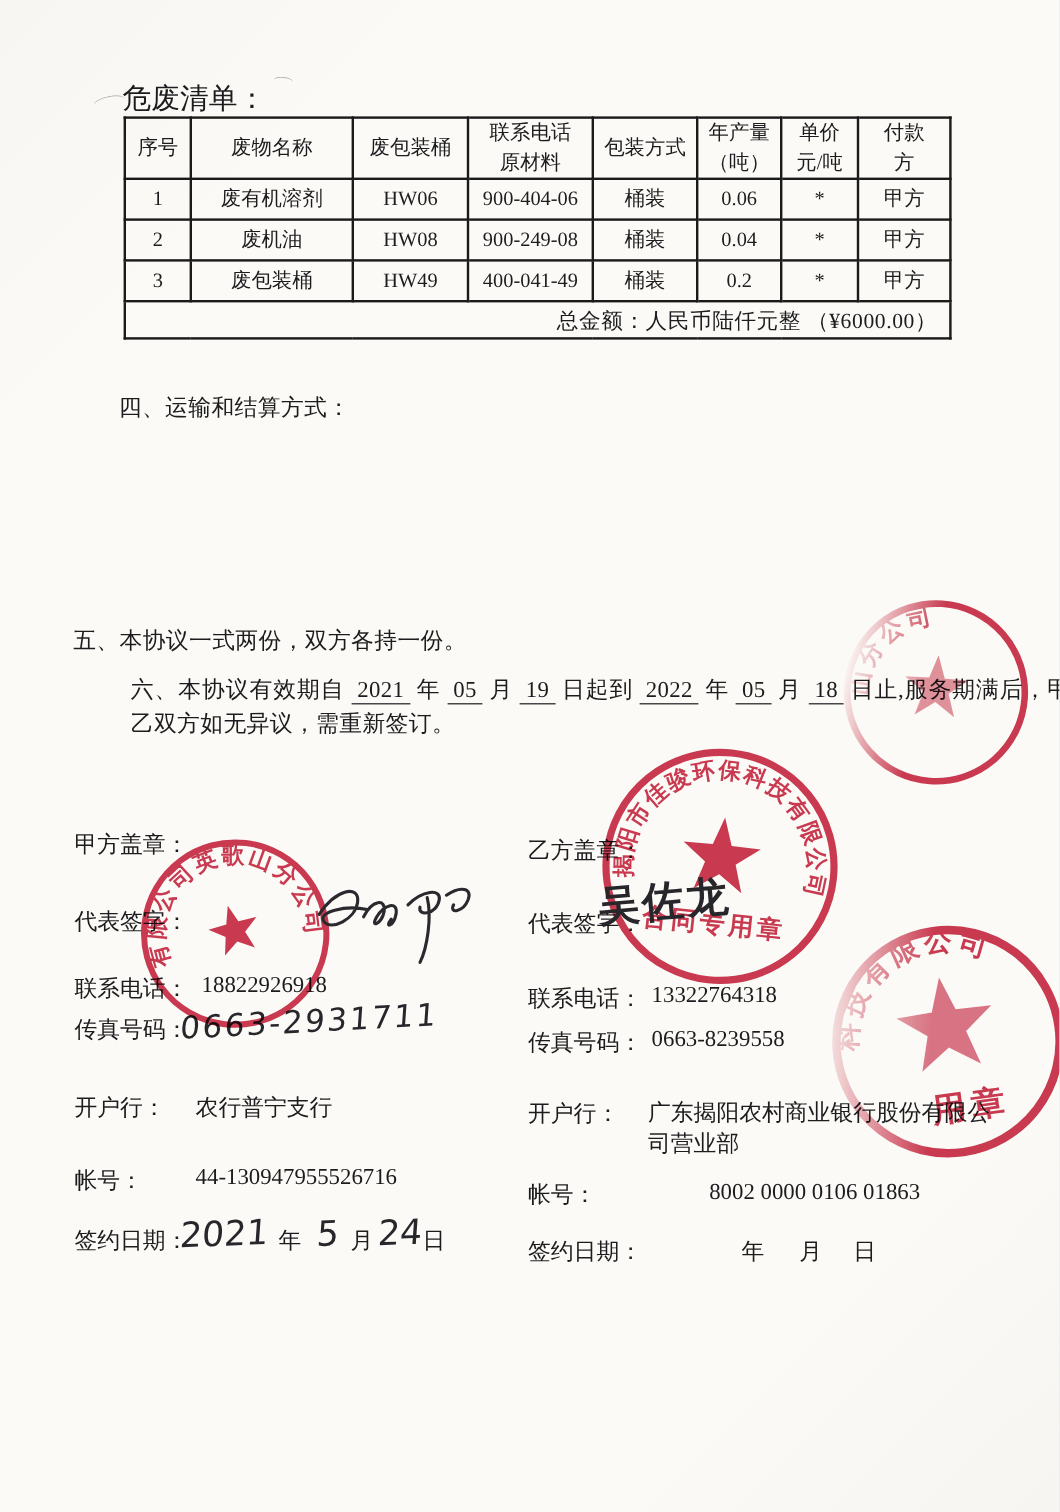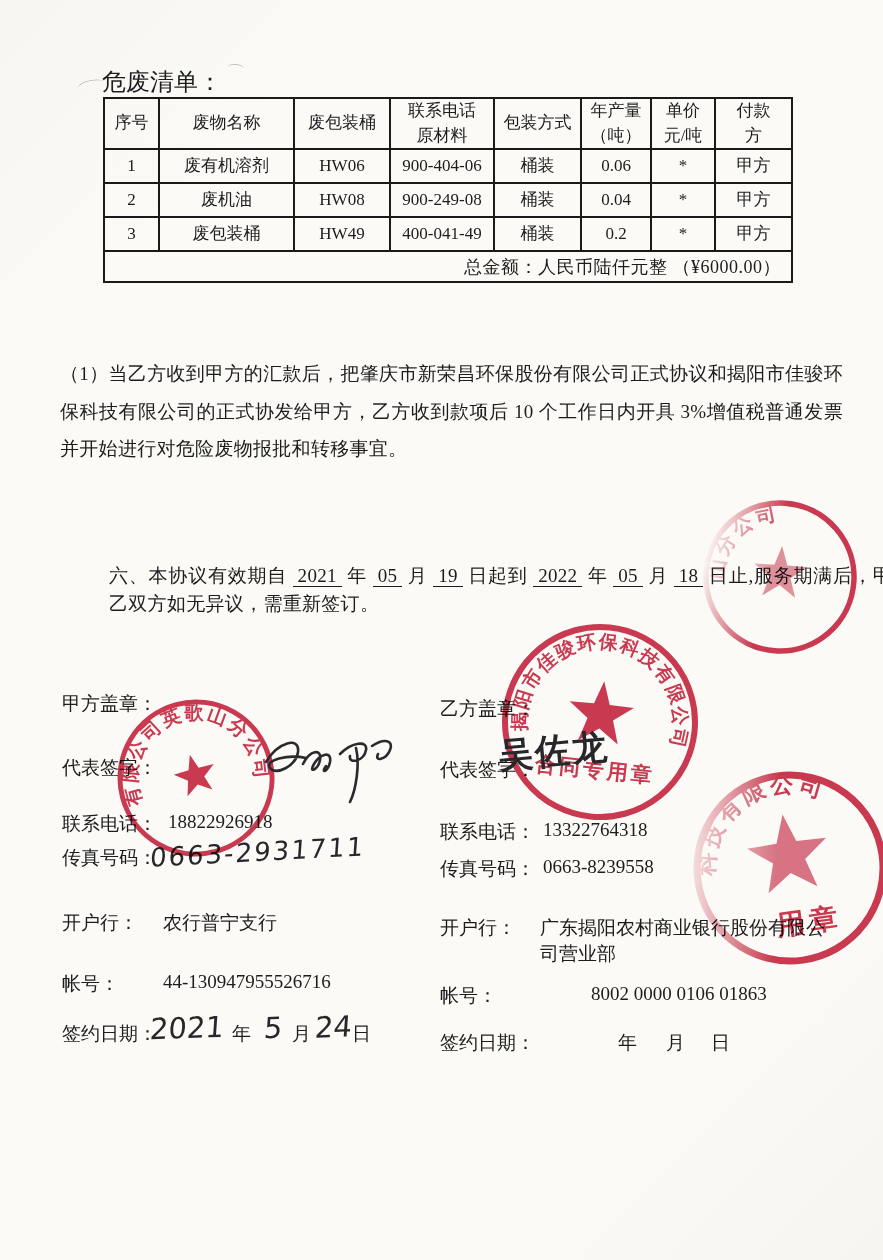--- a/index.html
+++ b/index.html
@@ -112,24 +112,25 @@
         <td>甲方</td>
       </tr>
     </tbody>
     <tfoot>
       <tr>
         <td colspan="8">总金额：人民币陆仟元整 （¥6000.00）</td>
       </tr>
     </tfoot>
   </table>
 
-
-  <div class="abs para" style="left:60px;top:355px;width:783px;">（1）当乙方收到甲方的汇款后，把肇庆市新荣昌环保股份有限公司正式协议和揭阳市佳骏环保科技有限公司的正式协发给甲方，乙方收到款项后 10 个工作日内开具 3%增值税普通发票并开始进行对危险废物报批和转移事宜。</div>
-
-
+  <div class="abs para" style="left:99px;top:322px;">四、运输和结算方式：</div>
+
+
+
+  <div class="abs para tight" style="left:61px;top:521px;">五、本协议一式两份，双方各持一份。</div>
 
   <div class="abs para tight" style="left:61px;top:562px;width:783px;margin-left:48px;"><span>六、本协议有效期自 </span><span class="u">2021</span><span> 年 </span><span class="u">05</span><span> 月 </span><span class="u">19</span><span> 日起到 </span><span class="u">2022</span><span> 年 </span><span class="u">05</span><span> 月 </span><span class="u">18</span><span> 日止,服务期满后，甲乙双方如无异议，需重新签订。</span></div>
 
 
   <div class="row" style="left:62px;top:691px;">
     <span>甲方盖章：</span>
   </div>
   <div class="row" style="left:62px;top:755px;">
     <span>代表签字：</span>
   </div>

